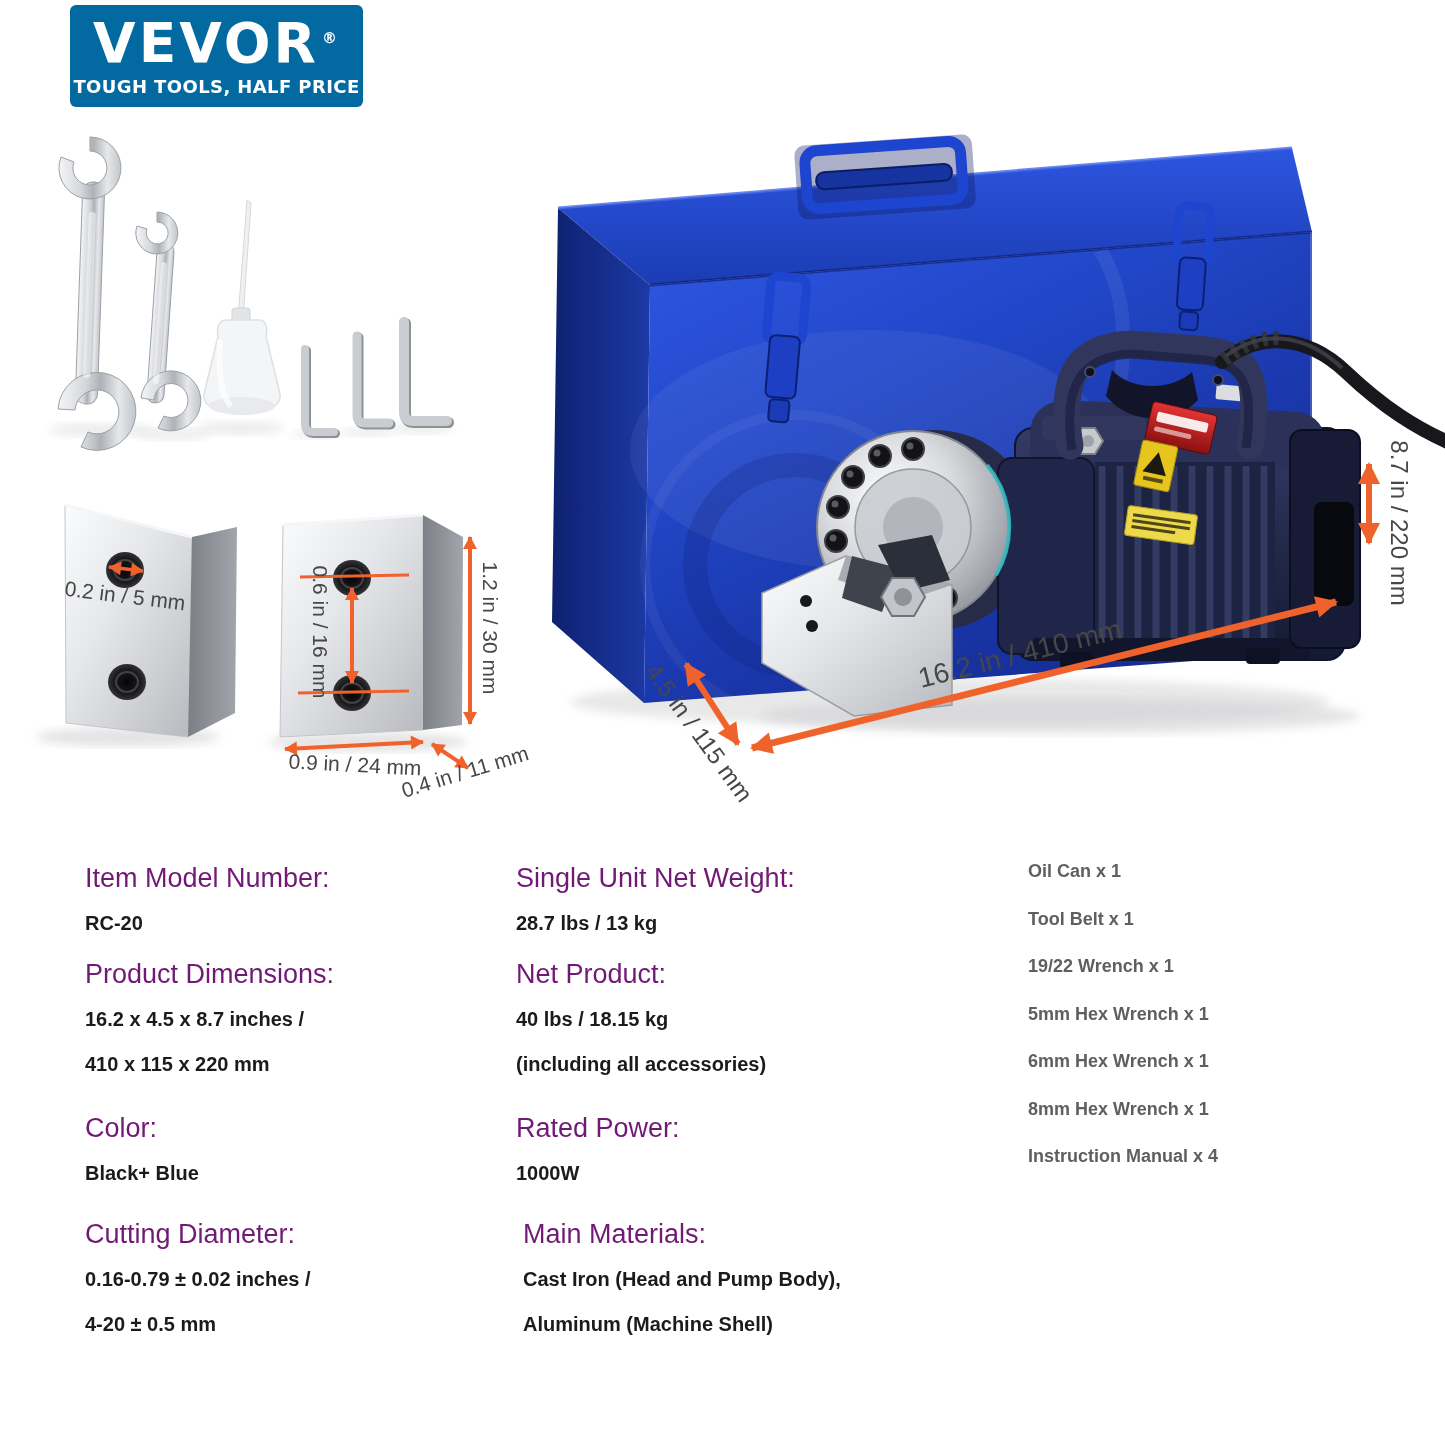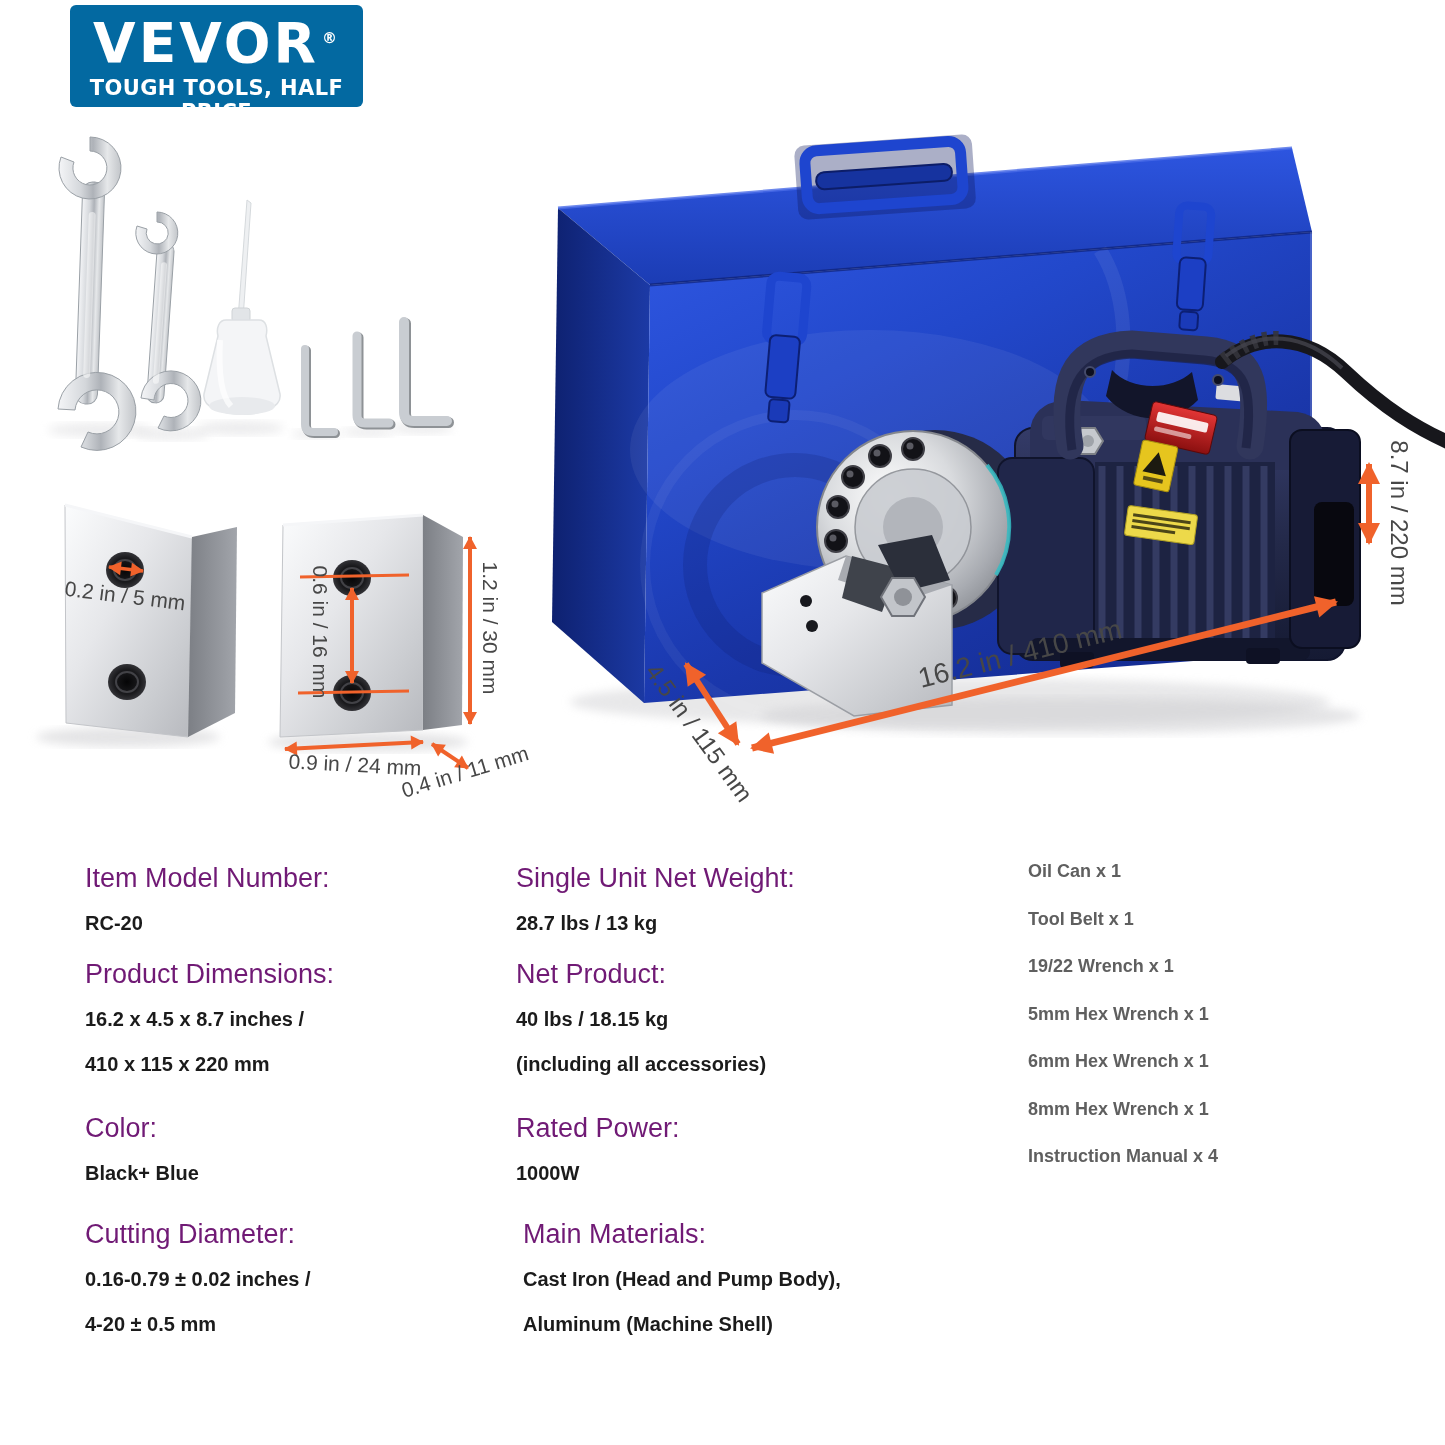--- a/index.html
+++ b/index.html
@@ -2,21 +2,21 @@
 <html><head>
 <meta charset="utf-8">
 <style>
   html,body{margin:0;padding:0;background:#fff;}
   body{font-family:"Liberation Sans", sans-serif;}
   #canvas{position:relative;width:1445px;height:1445px;background:#ffffff;overflow:hidden;}
   #scene{position:absolute;left:0;top:0;}
   .logo{position:absolute;left:70px;top:5px;width:293px;height:102px;background:#0369a1;border-radius:6px;color:#fff;text-align:center;font-family:"DejaVu Sans", sans-serif;}
   .logo-word{font-size:55px;font-weight:bold;letter-spacing:3px;line-height:1;margin-top:11px;}
   .reg{font-size:15px;vertical-align:super;margin-left:3px;font-weight:bold;}
-  .logo-tagline{font-size:21px;font-weight:bold;letter-spacing:0.4px;margin-top:5px;}
+  .logo-tagline{font-size:18px;font-weight:bold;letter-spacing:0.4px;margin-top:5px;}
   .dim{position:absolute;font-size:21px;color:#474747;text-align:center;white-space:nowrap;}
   .dim-lg{font-size:28px;}
   .dim-md{font-size:24px;}
   .spec{position:absolute;width:420px;}
   .spec-label{font-size:27px;line-height:36px;color:#701a75;margin-bottom:5px;}
   .spec-value{font-size:20px;line-height:45px;font-weight:bold;color:#1b1b1b;}
   .acc-list{position:absolute;width:400px;}
   .acc-item{font-size:18px;line-height:47.5px;color:#5f5f5f;white-space:nowrap;font-weight:bold;}
 </style>
 </head>

